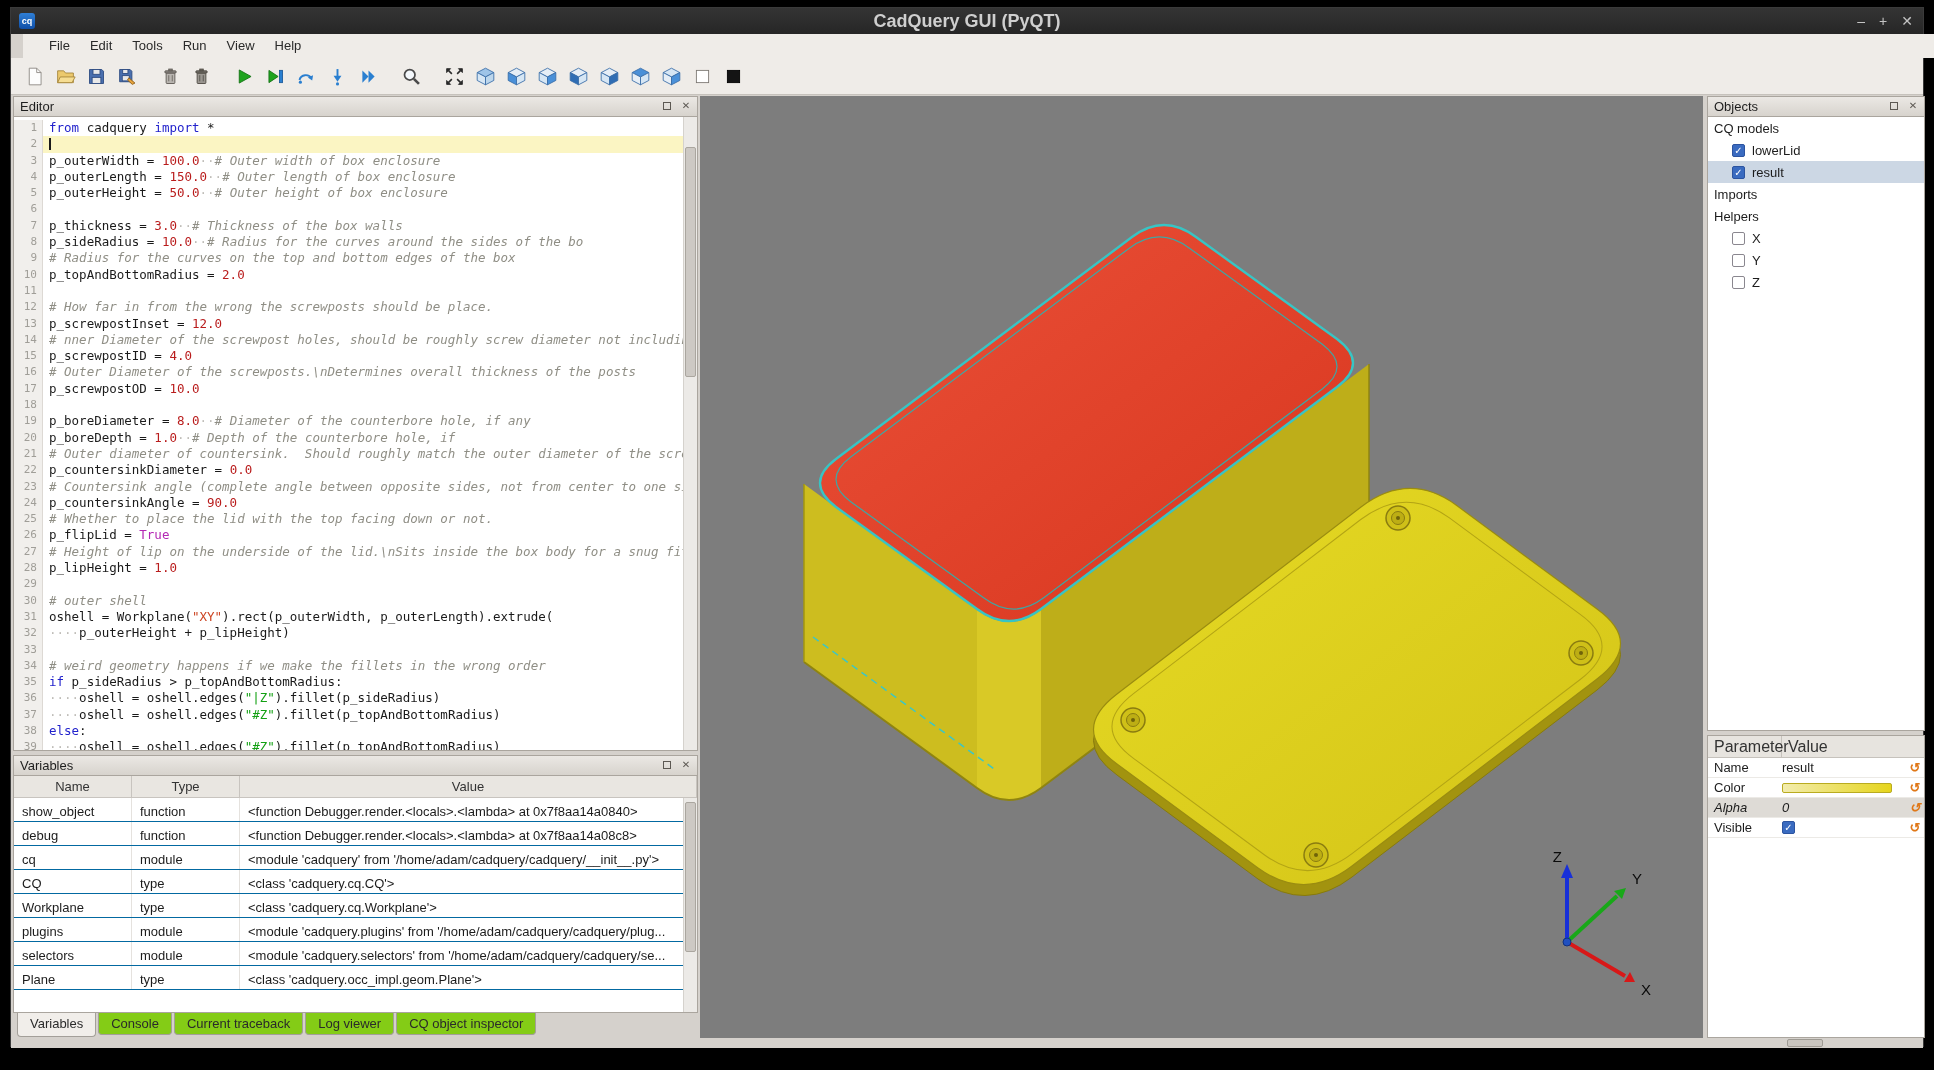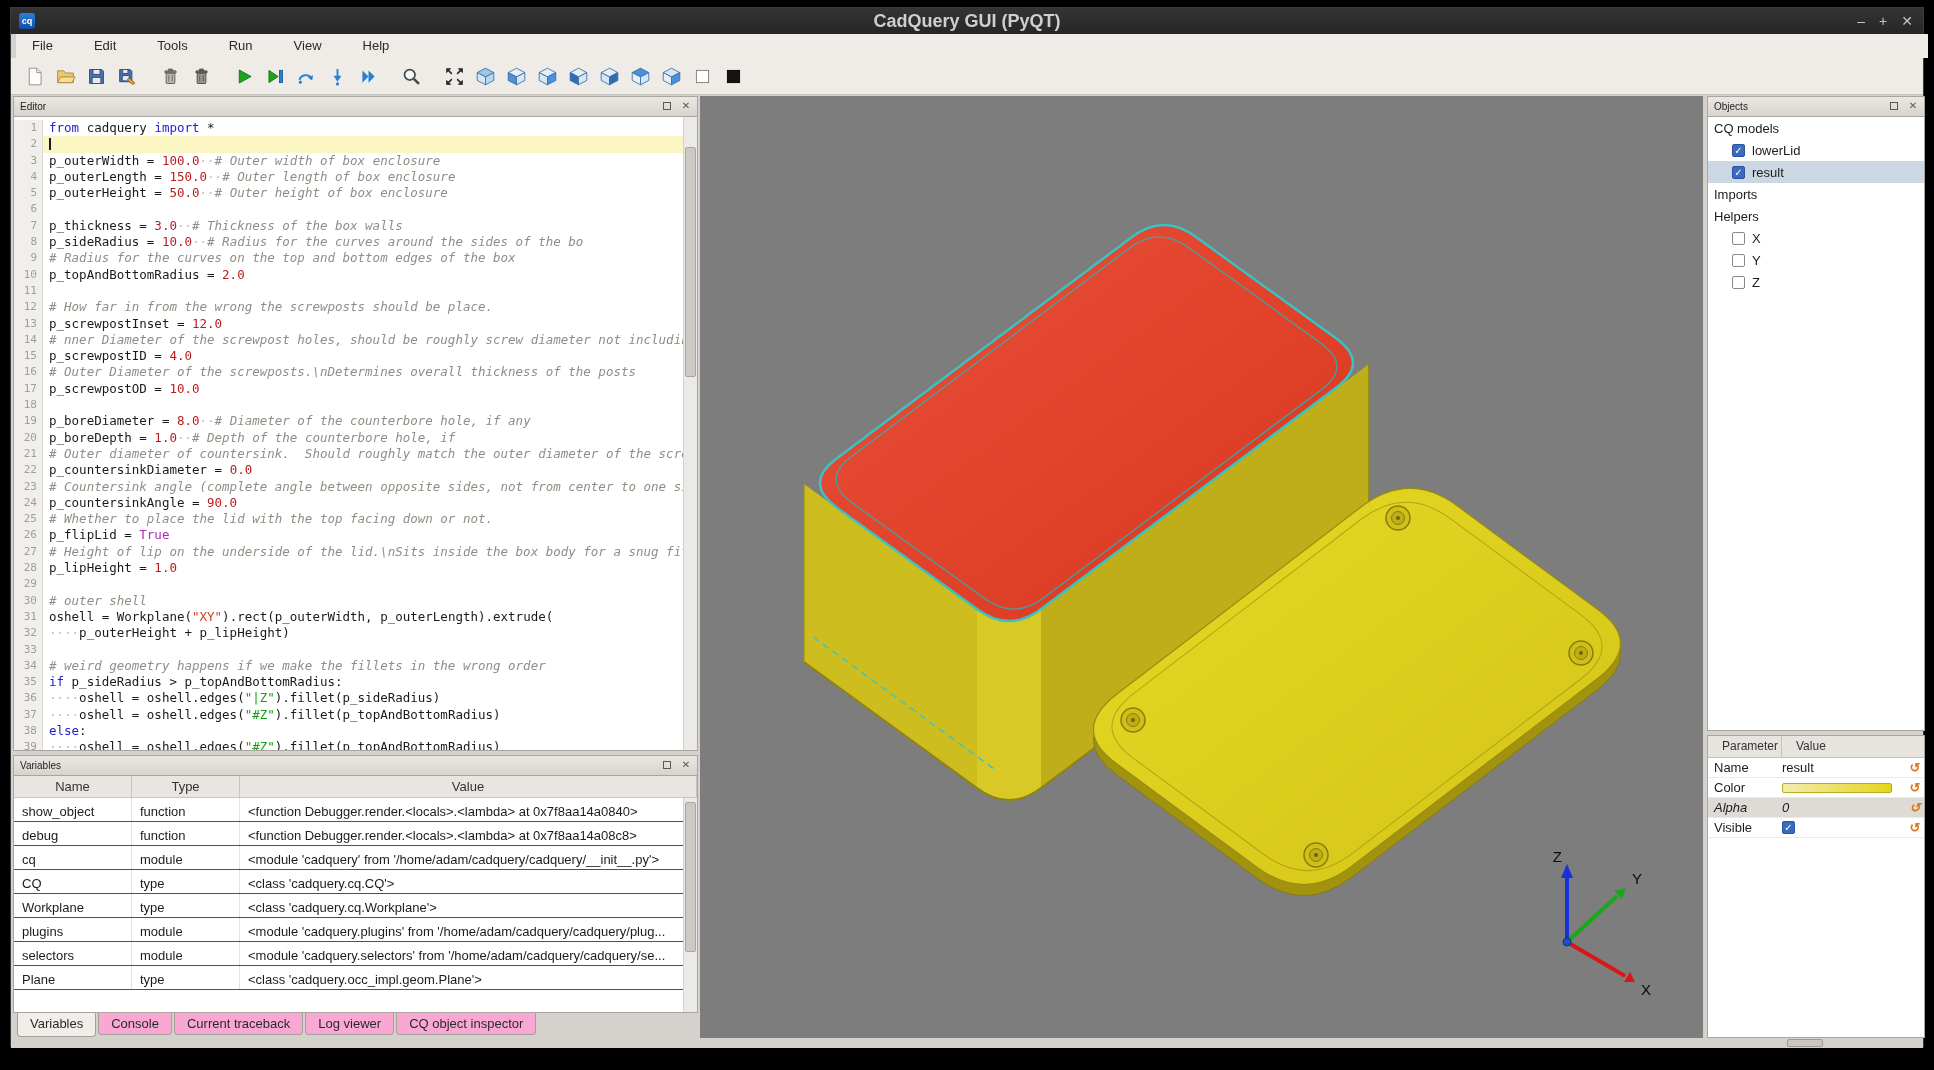--- a/index.html
+++ b/index.html
@@ -7,31 +7,31 @@
   #window { position:absolute; left:10px; top:7px; width:1914px; height:1040px; background:#d5d1cc; border:1px solid #3a3a3a; }
 
   
   .titlebar { position:absolute; left:0; top:0; width:100%; height:26px; background:linear-gradient(#343434,#262626); display:flex; align-items:center; }
   .app-icon { position:absolute; left:8px; top:5px; width:16px; height:16px; border-radius:3px; background:linear-gradient(#2f7fd6,#0f4fa8); color:#fff; font-size:9px; font-weight:bold; display:flex; align-items:center; justify-content:center; }
   .title { position:absolute; left:0; right:0; text-align:center; color:#cfcfcf; font-size:18px; font-weight:bold; line-height:26px; }
   .win-controls { position:absolute; right:10px; top:0; height:26px; display:flex; gap:14px; align-items:center; }
   .wc { color:#c4c4c4; font-size:14px; line-height:26px; cursor:default; }
 
   
-  .menubar { position:absolute; left:5px; top:26px; width:100%; height:24px; background:#efece8; display:flex; align-items:center; padding-left:6px;gap:21px; }
+  .menubar { position:absolute; left:12px; top:26px; width:100%; height:24px; background:#efece8; display:flex; align-items:center; padding-left:16px; }
   .menu-item { padding:0 10px; font-size:13px; color:#2a2a2a; line-height:24px; }
   .toolbar { position:absolute; left:0; top:50px; width:100%; height:37px; background:#efece8; border-bottom:1px solid #c6c2bc; display:flex; align-items:center; gap:16px; padding-left:10px; }
   .tgroup { display:flex; gap:4px; }
   .tbtn { width:27px; height:27px; border:1px solid transparent; border-radius:3px; background:transparent; display:flex; align-items:center; justify-content:center; }
   .tbtn svg { width:21px; height:21px; }
 
   
   .dock { position:absolute; background:#fff; border:1px solid #aaa59e; }
   .dock-header { height:20px; background:linear-gradient(#ebe8e4,#d7d3cd); border-bottom:1px solid #aaa59e; display:flex; align-items:center; }
-  .dock-title { flex:1; padding-left:6px; font-size:10px; color:#1e1e1e; }
+  .dock-title { flex:1; padding-left:6px; font-size:13px; color:#1e1e1e; }
   .dkbtn { width:16px; height:16px; margin-right:3px; color:#5c5852; font-size:10px; line-height:14px; text-align:center; }
   .dkbtn .sq { display:inline-block; width:8px; height:8px; border:1px solid #5c5852; margin-top:3px; }
 
   
   #editor-dock { left:2px; top:88px; width:685px; height:655px; }
   .editor-body { position:absolute; left:0; top:20px; right:0; bottom:0; background:#fff; overflow:hidden; }
   .code-lines { position:absolute; left:0; top:3px; right:14px; }
   .code-line { display:flex; height:16.3px; line-height:16.3px; font-family:"DejaVu Sans Mono",monospace; font-size:12.5px; white-space:pre; }
   .gutter-num { flex:0 0 29px; background:#f1efec; border-right:1px solid #ddd9d4; color:#a09e98; font-size:11px; text-align:right; padding-right:5px; }
   .line-body { flex:1; padding-left:6px; overflow:hidden; }
@@ -49,39 +49,39 @@
   .vhead { display:flex; height:22px; background:#e9e6e1; border-bottom:1px solid #c8c4bf; }
   .vhead div { font-size:13px; color:#333; text-align:center; line-height:21px; border-right:1px solid #c8c4bf; }
   .vrow { display:flex; height:24px; border-bottom:1px solid #0369a1; background:#fff; }
   .vrow div { font-size:13px; color:#1c1c1c; line-height:27px; padding:0 8px; border-right:1px solid #e5e2de; overflow:hidden; white-space:nowrap; }
   .c-name{width:118px;} .c-type{width:108px;} .c-value{flex:1;}
   .vscroll2 { position:absolute; right:0; top:22px; bottom:0; width:14px; background:#eceae7; border-left:1px solid #d5d2cd; }
   .vscroll2 .thumb { position:absolute; left:1px; right:1px; top:4px; height:150px; background:#cdc9c4; border:1px solid #aaa69f; border-radius:2px; }
 
   
   .tabsbar { position:absolute; left:2px; top:1005px; width:685px; height:25px; display:flex; gap:2px; padding-left:4px; }
-  .tab { height:22px; padding:0 12px; line-height:21px; font-size:13px; color:#2a2a2a; background:#f9a8d4; border:1px solid #a39f99; border-top:none; border-radius:0 0 4px 4px; }
+  .tab { height:22px; padding:0 12px; line-height:21px; font-size:13px; color:#2a2a2a; background:#84cc16; border:1px solid #a39f99; border-top:none; border-radius:0 0 4px 4px; }
   .tab.active { background:#f1eeea; height:24px; }
 
   
   #viewport { position:absolute; left:689px; top:88px; width:1003px; height:942px; background:#7d7d7d; }
 
   
   #objects-dock { left:1696px; top:88px; width:218px; height:635px; }
   .obj-body { position:absolute; left:0; top:20px; right:0; bottom:0; background:#fff; overflow:hidden; }
   .orow { height:22px; display:flex; align-items:center; font-size:13px; color:#1c1c1c; padding-left:6px; }
   .orow.item { padding-left:24px; }
   .orow.selected { background:#ccd7e4; }
   .cb { width:13px; height:13px; border:1px solid #8a878f; background:#fff; border-radius:2px; display:inline-flex; align-items:center; justify-content:center; font-size:10px; color:#fff; margin-right:7px; flex:0 0 13px; }
   .cb.checked { background:#3a6bc0; border-color:#2c54a0; }
 
   
   #params-dock { left:1696px; top:727px; width:218px; height:303px; }
   .phead { display:flex; height:22px; background:#e7e4df; border-bottom:1px solid #c6c2bc; }
-  .phead span { font-size:12px; color:#333; line-height:21px; padding-left:14px; }
+  .phead span { font-size:16px; color:#333; line-height:21px; padding-left:6px; }
   .ph-label { width:74px; border-right:1px solid #c6c2bc; }
   .params-body { position:absolute; left:0; top:22px; right:0; bottom:0; background:#fff; }
   .prow { display:flex; height:20px; align-items:center; font-size:13px; color:#1c1c1c; border-bottom:1px solid #eceae6; }
   .prow.shaded { background:#dedbd6;font-style:italic; }
   .plabel { width:74px; padding-left:6px; flex:0 0 74px; }
   .pvalue { flex:1; display:flex; align-items:center; }
   .swatch { width:110px; height:10px; border-radius:2px; border:1px solid #b9ab20; background:linear-gradient(90deg,#f2ecae,#e6d51c); }
   .undo { width:18px; text-align:center; color:#e07818; font-size:13px; font-weight:bold; flex:0 0 18px; }
 
   

